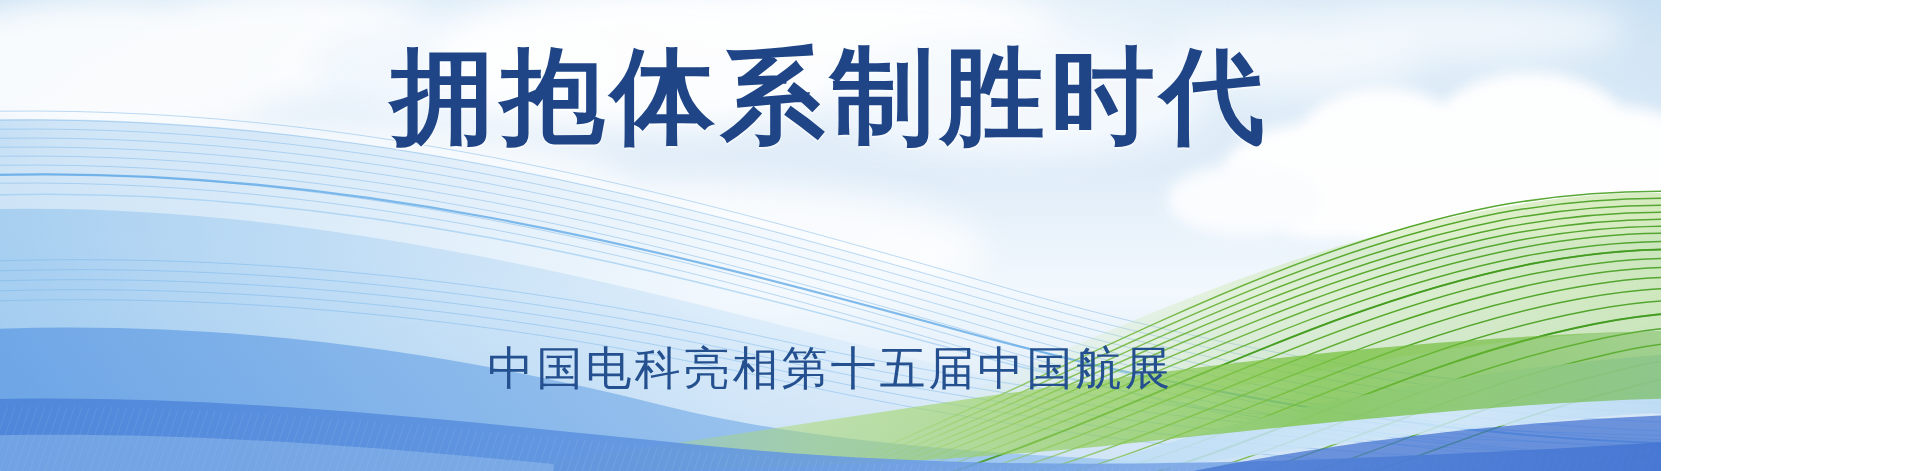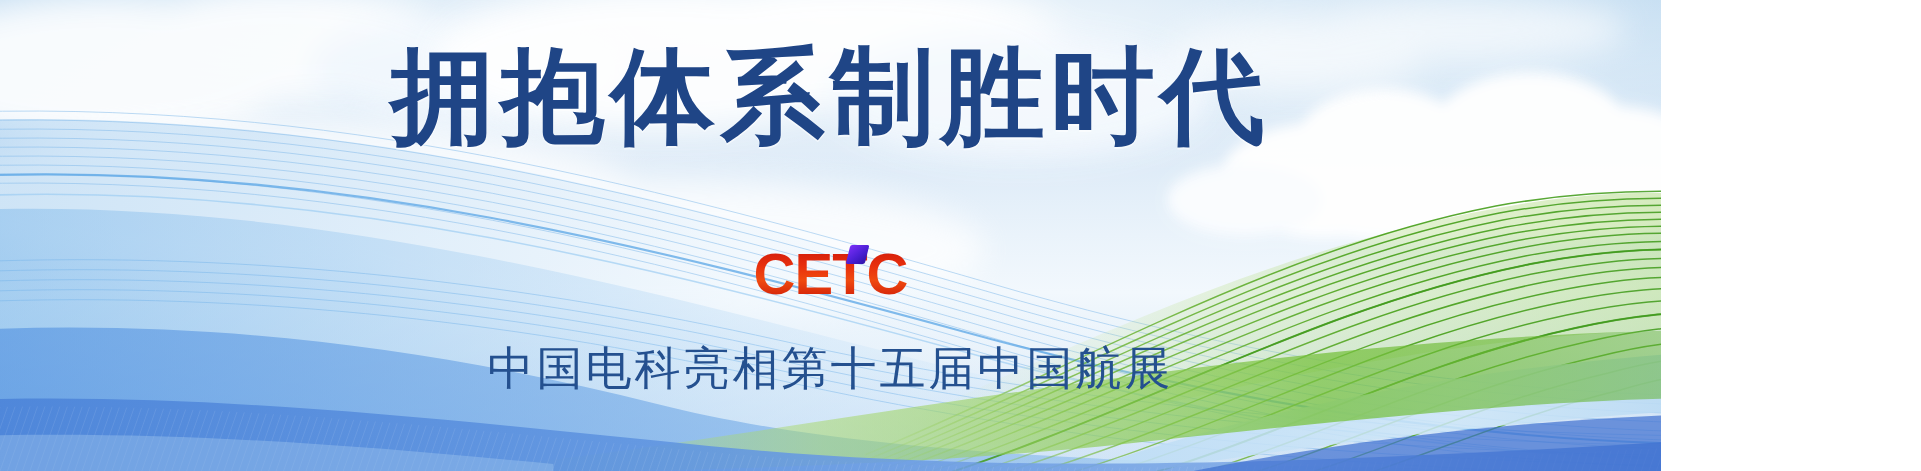--- a/index.html
+++ b/index.html
@@ -323,21 +323,17 @@
 
     <path d="M 1380,471 C 1560,440 1760,420 1961,414 L 1961,471 Z" fill="#3f6fd0" opacity="0.7"></path>
 
     <path d="M -40,436 C 200,430 420,446 640,464 L 640,471 L -40,471 Z" fill="#9cc3ee" opacity="0.45"></path>
   </svg>
 
   <div class="content">
 
     <h1 class="headline">拥抱体系制胜时代</h1>
 
-    <div class="logo-wrap">
-      <span class="logo-text">CETC</span>
-      <span class="logo-accent"></span>
-    </div>
 
     <div class="subtitle">中国电科亮相第十五届中国航展</div>
   </div>
 
 </div>
 
 </body></html>

